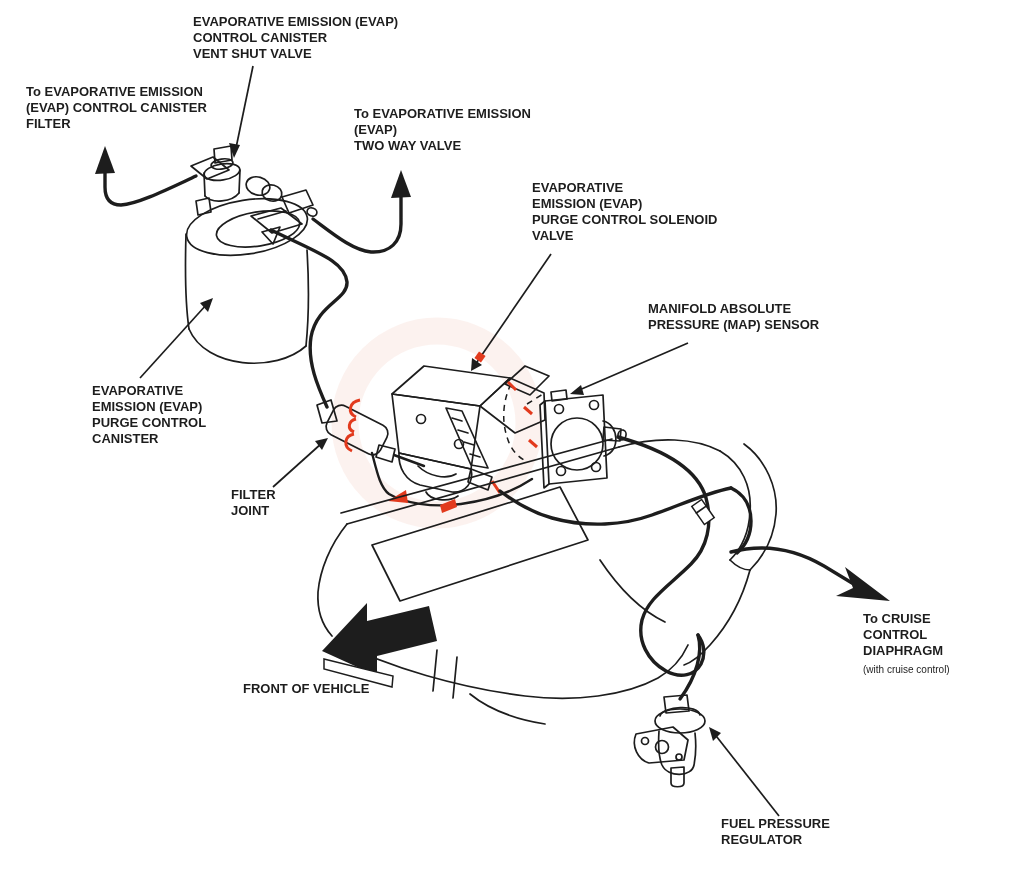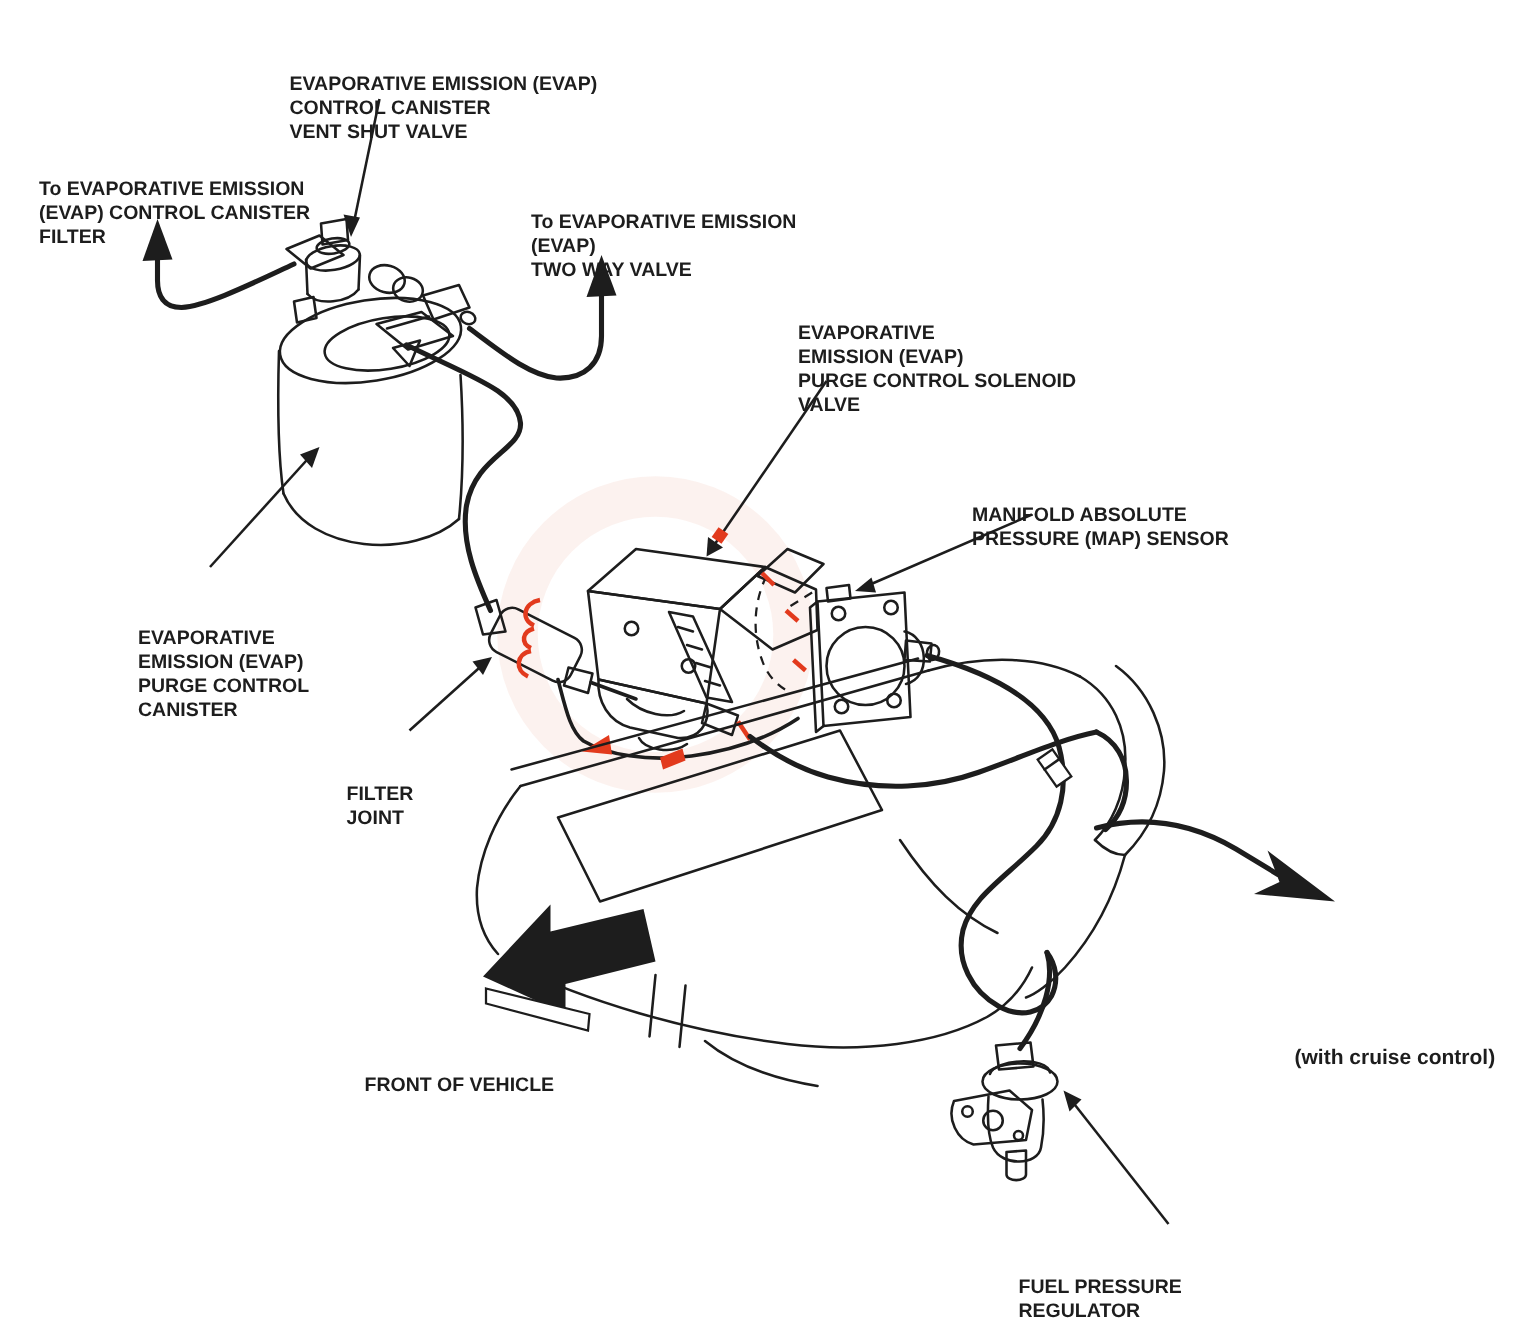--- a/index.html
+++ b/index.html
@@ -12,23 +12,23 @@
   body{
     width:1024px;height:895px;position:relative;overflow:hidden;
     background:var(--bg);
     font-family:"Liberation Sans", sans-serif;
   }
   #stage{position:absolute;inset:0;width:1024px;height:895px;}
   svg{position:absolute;left:0;top:0;}
   .lbl{
     position:absolute;
     font-size:13px;font-weight:bold;line-height:16px;
-    color:var(--line);white-space:pre-line;letter-spacing:0px;margin-top:34px;
+    color:var(--line);white-space:pre-line;letter-spacing:0px;
   }
-  .lbl.note{font-weight:bold;font-size:14px;text-align:center;}
+  .lbl.note{font-weight:normal;font-size:10px;text-align:center;}
   .art{stroke:var(--line);fill:none;stroke-width:1.7;stroke-linecap:round;stroke-linejoin:round;}
   .hose{stroke:var(--line);fill:none;stroke-width:3.4;stroke-linecap:round;stroke-linejoin:round;}
   .hose2{stroke:var(--line);fill:none;stroke-width:2.4;stroke-linecap:round;stroke-linejoin:round;}
   .leader{stroke:var(--line);fill:none;stroke-width:1.7;}
   .ahead{fill:var(--line);stroke:none;}
   .solid{fill:var(--line);stroke:none;}
   .whiteface{fill:#fff;stroke:var(--line);stroke-width:1.5;}
   .red{stroke:var(--accent);fill:none;stroke-width:3;stroke-linecap:butt;}
   .redfill{fill:var(--accent);stroke:none;}
   .dash{stroke:var(--line);fill:none;stroke-width:1.5;stroke-dasharray:6 5;}
@@ -220,17 +220,20 @@
 VALVE</div>
 <div class="lbl" style="left:648px;top:301px">MANIFOLD ABSOLUTE
 PRESSURE (MAP) SENSOR</div>
 <div class="lbl" style="left:92px;top:383px">EVAPORATIVE
 EMISSION (EVAP)
 PURGE CONTROL
 CANISTER</div>
 <div class="lbl" style="left:231px;top:487px">FILTER
 JOINT</div>
 <div class="lbl" style="left:243px;top:681px">FRONT OF VEHICLE</div>
+<div class="lbl" style="left:863px;top:611px">To CRUISE
+CONTROL
+DIAPHRAGM</div>
 <div class="lbl note" style="left:863px;top:662px">(with cruise control)</div>
-<div class="lbl" style="left:679px;top:816px">FUEL PRESSURE
+<div class="lbl" style="left:721px;top:816px">FUEL PRESSURE
 REGULATOR</div>
 
 </div>
 
 </body></html>

